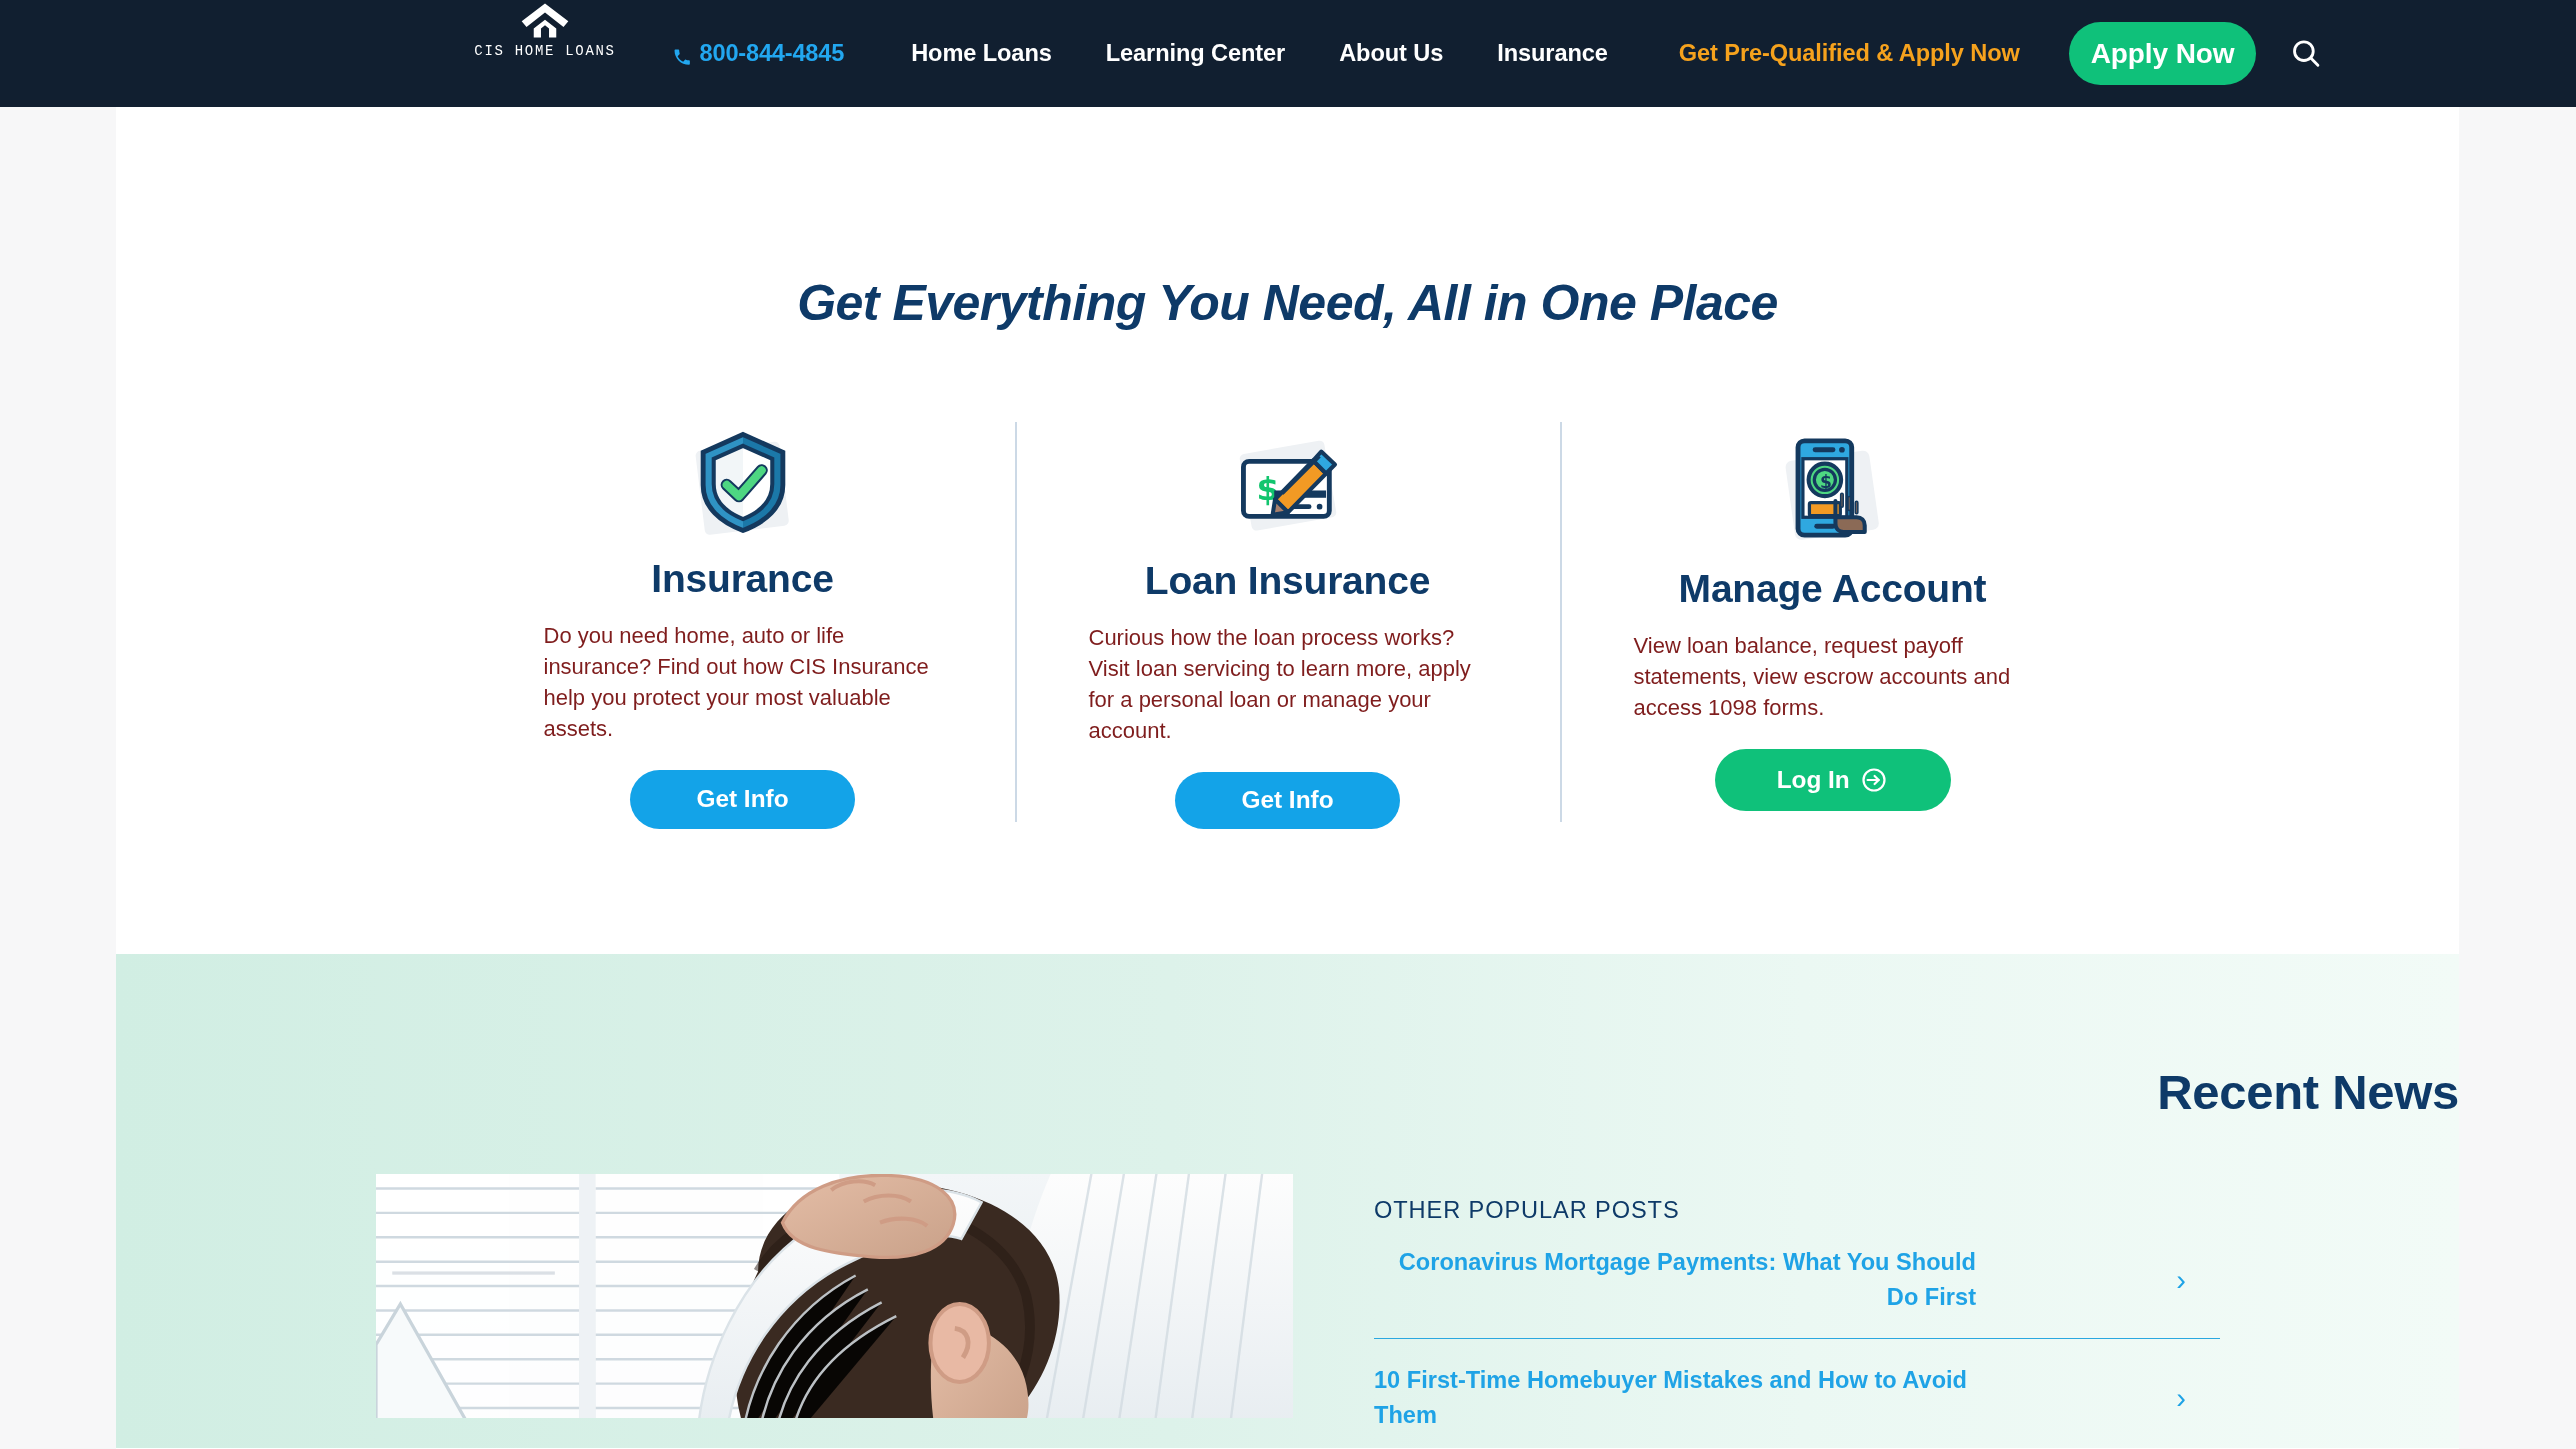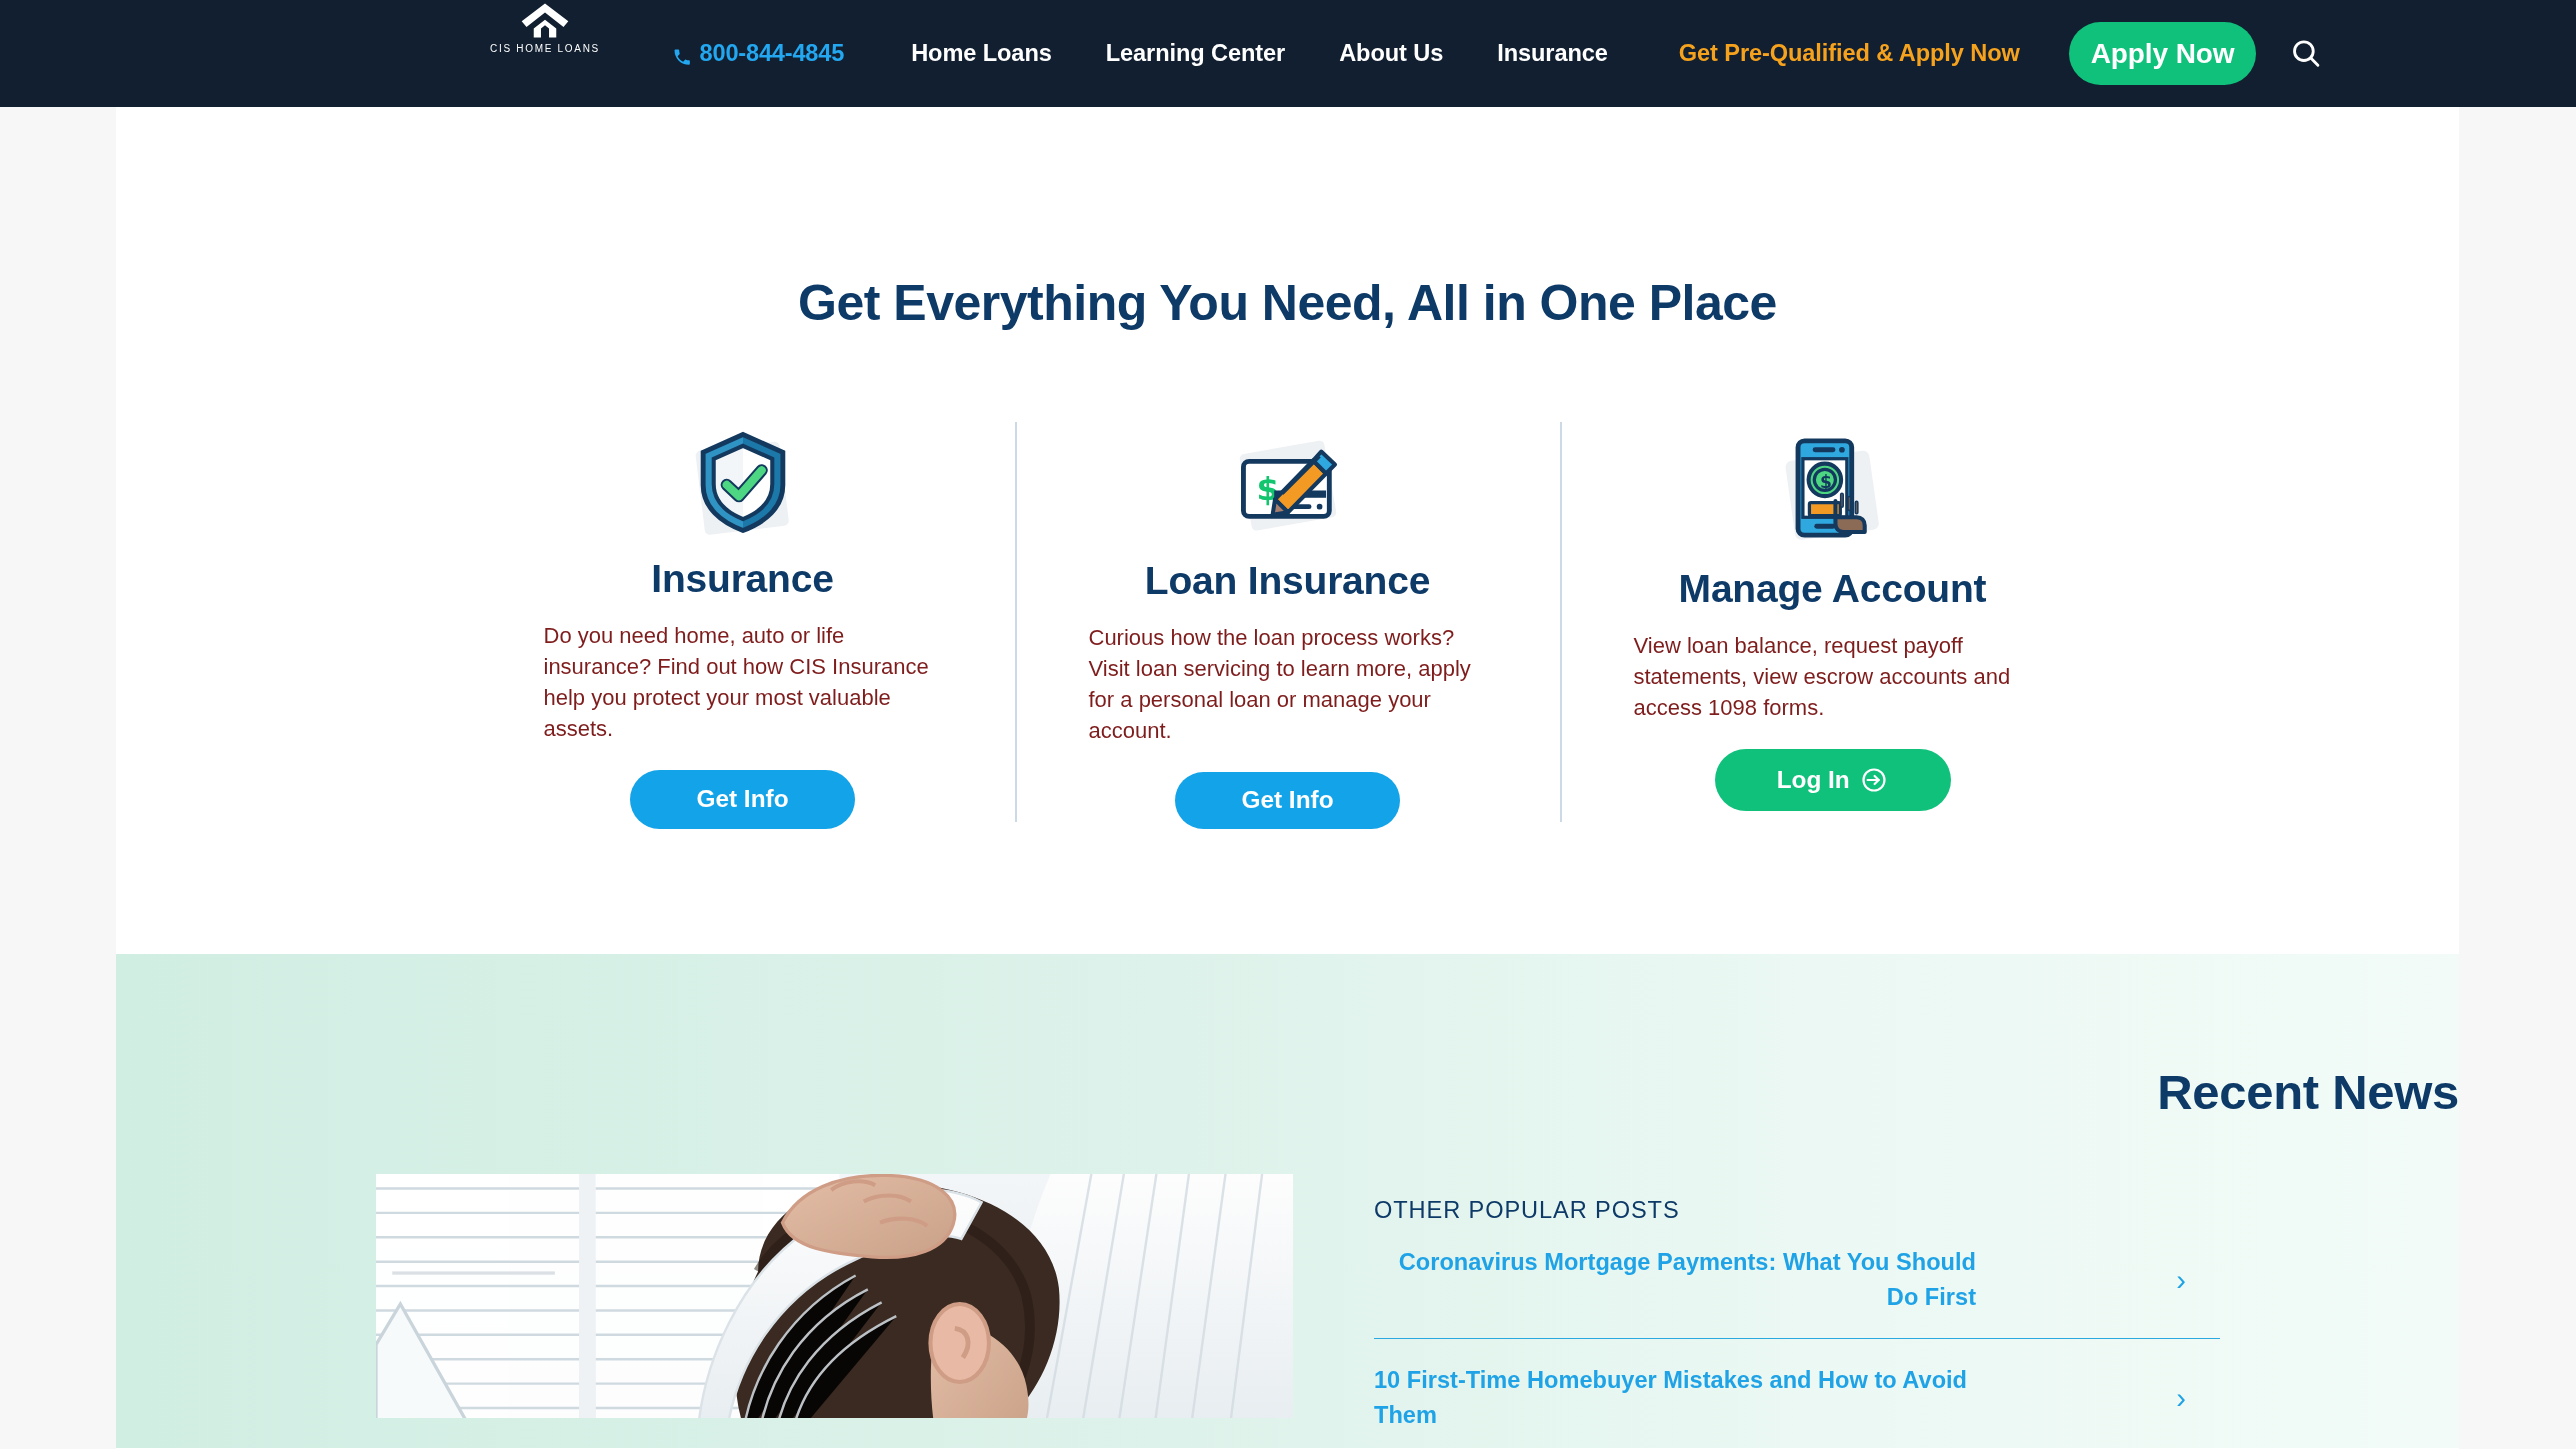--- a/index.html
+++ b/index.html
@@ -22,22 +22,22 @@
     background: #111f30;
     display: flex; align-items: center;
   }
   .nav-logo {
     position: absolute; left: 485px; top: 1.6px;
     width: 120px; display: flex; flex-direction: column;
     align-items: center; gap: 4.1px;
   }
   .nav-logo .house { width: 52px; height: 37px; display: block; }
   .nav-logo .brand {
-    color: #ffffff; font-size: 10px; letter-spacing: 1.7px;
-    font-weight: 400; white-space: nowrap;
+    color: #ffffff; font-size: 14px; letter-spacing: 1.7px;
+    font-weight: 400; white-space: nowrap; font-family: Liberation Mono, monospace;
   }
   .nav-items {
     position: absolute; left: 672px; top: 0; height: 107px;
     display: flex; align-items: center; gap: 0;
   }
   .nav-phone {
     display: flex; align-items: flex-end; gap: 7.3px;
     color: #22a7f0; font-size: 23.6px; font-weight: 700;
     letter-spacing: -0.2px; white-space: nowrap;
     margin-right: 40px;
@@ -81,20 +81,21 @@
     position: absolute; left: 0; top: 137px; width: 100%;
     text-align: center;
     color: #13c97e; font-size: 22px; font-weight: 700;
     letter-spacing: 1.2px;
   }
   .sec-title {
     position: absolute; left: 0; top: 167px; width: 100%;
     text-align: center;
     color: #0e3a68; font-size: 50px; font-weight: 700;
     letter-spacing: -0.5px;
+    font-style: italic;
   }
 
   .cards {
     position: absolute; left: 0; top: 315px;
     width: 100%; height: 407px;
     display: flex; justify-content: center;
   }
   .card {
     position: relative;
     width: 545px; padding: 0 24.4px;

